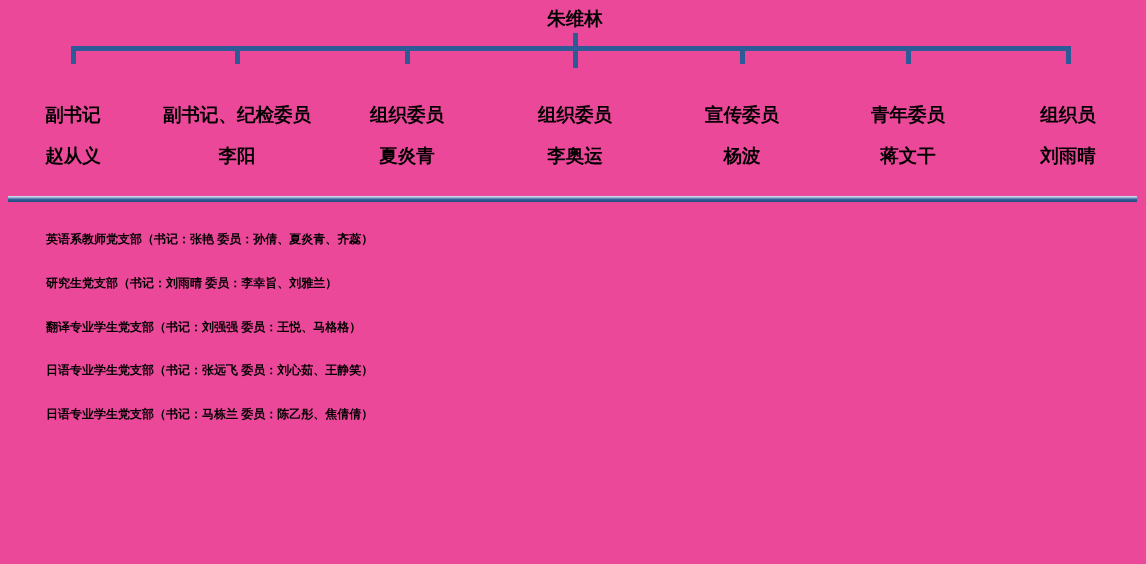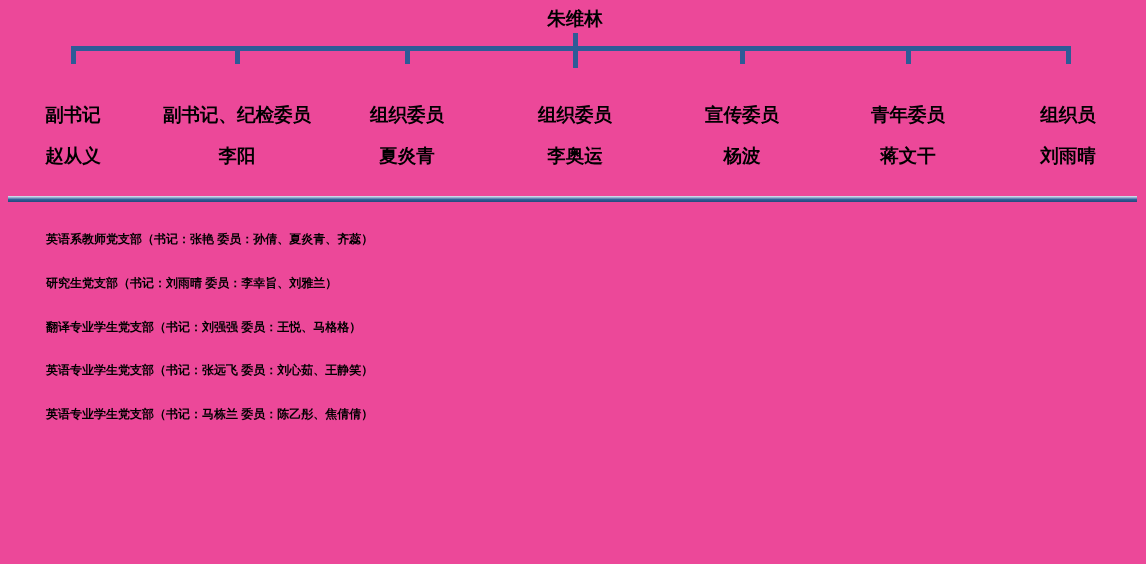--- a/index.html
+++ b/index.html
@@ -157,17 +157,17 @@
     <div class="role">组织员</div>
     <div class="name">刘雨晴</div>
   </div>
 
   <div class="divider"></div>
 
   <div class="branch-list">
     <div class="branch-item">英语系教师党支部（书记：张艳 委员：孙倩、夏炎青、齐蕊）</div>
     <div class="branch-item">研究生党支部（书记：刘雨晴 委员：李幸旨、刘雅兰）</div>
     <div class="branch-item">翻译专业学生党支部（书记：刘强强 委员：王悦、马格格）</div>
-    <div class="branch-item">英语专业学生党支部（书记：张远飞 委员：刘心茹、王静笑）</div>
-    <div class="branch-item">英语专业学生党支部（书记：马栋兰 委员：陈乙彤、焦倩倩）</div>
+    <div class="branch-item">日语专业学生党支部（书记：张远飞 委员：刘心茹、王静笑）</div>
+    <div class="branch-item">日语专业学生党支部（书记：马栋兰 委员：陈乙彤、焦倩倩）</div>
   </div>
 
 </div>
 
 </body></html>

